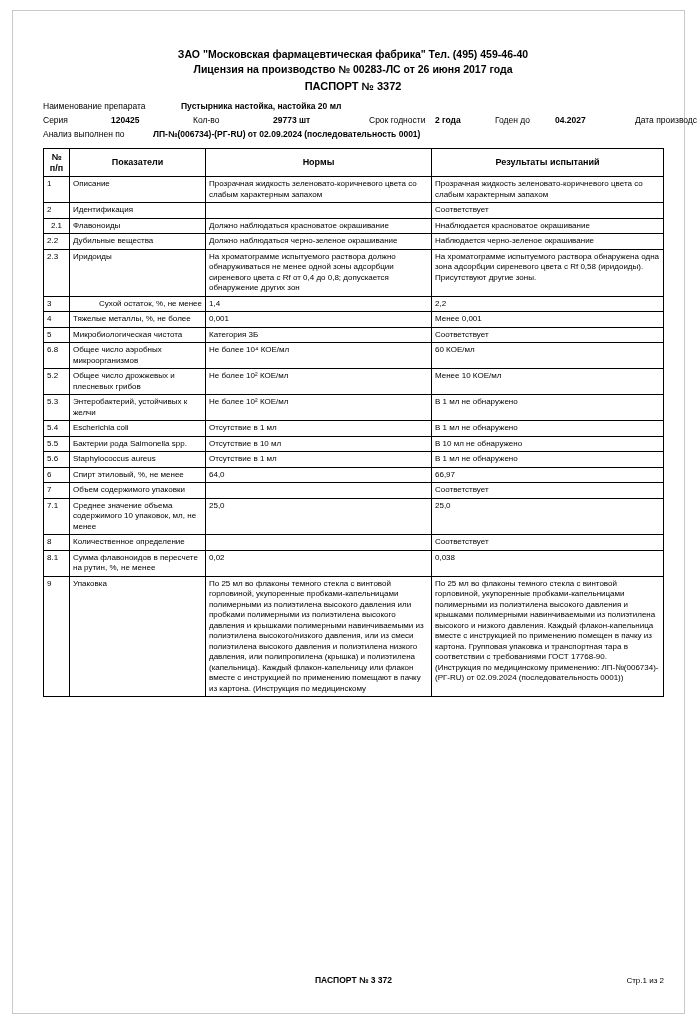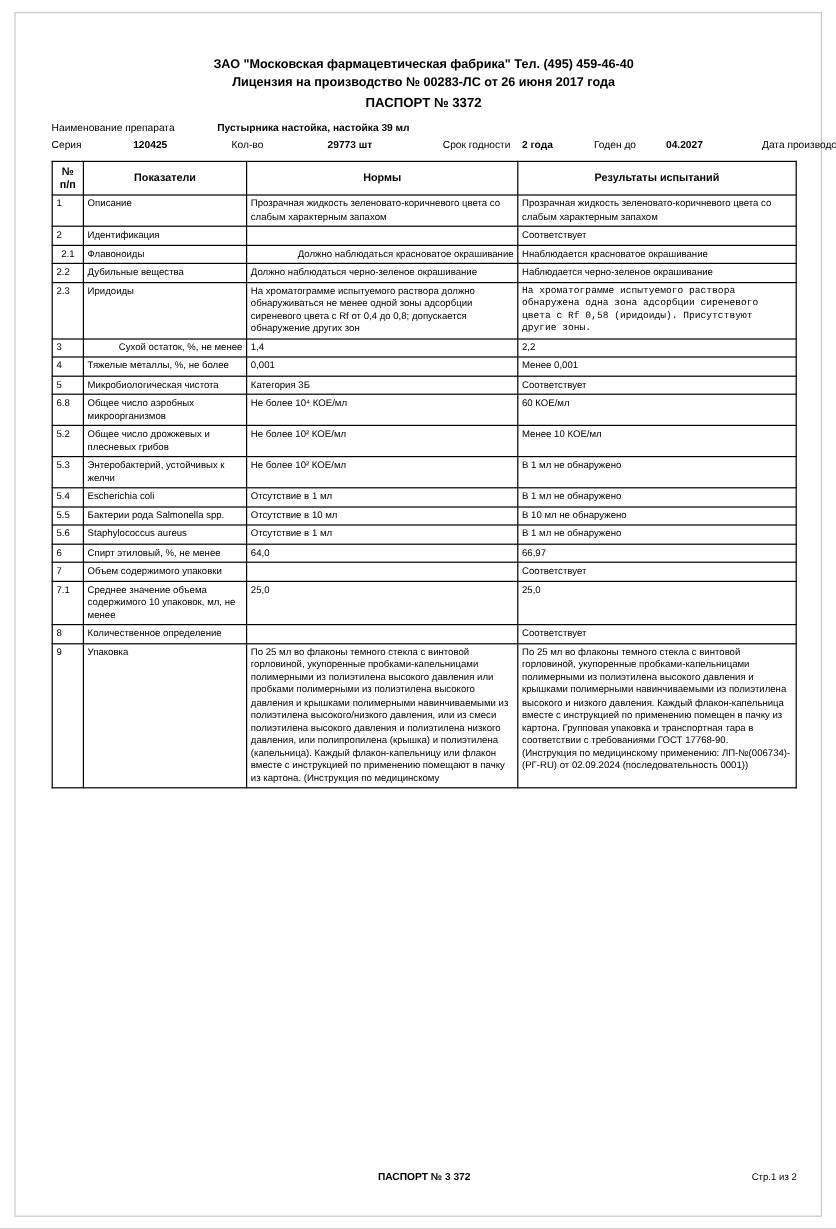--- a/index.html
+++ b/index.html
@@ -123,33 +123,37 @@
   <div class="sheet">
     <div class="content">
 
       <div class="hdr-line">ЗАО "Московская фармацевтическая фабрика" Тел. (495) 459-46-40</div>
       <div class="hdr-line">Лицензия на производство № 00283-ЛС от 26 июня 2017 года</div>
       <div class="hdr-title">ПАСПОРТ № 3372</div>
 
       <div class="meta">
         <div class="row">
           <span class="lbl m-w1">Наименование препарата</span>
-          <span class="val">Пустырника настойка, настойка 39 мл</span>
+          <span class="val">Пустырника настойка, настойка 20 мл</span>
         </div>
         <div class="row">
           <span class="lbl m-w6">Серия</span>
           <span class="val m-w8">120425</span>
           <span class="lbl m-w4">Кол-во</span>
           <span class="val m-w5">29773 шт</span>
           <span class="lbl m-w7">Срок годности</span>
           <span class="val m-w3">2 года</span>
           <span class="lbl m-w3">Годен до</span>
           <span class="val m-w4">04.2027</span>
           <span class="lbl m-w5">Дата производства</span>
 
+        </div>
+        <div class="row">
+          <span class="lbl m-ind">Анализ выполнен по</span>
+          <span class="val" style="max-width:380px;">ЛП-№(006734)-(РГ-RU) от 02.09.2024 (последовательность 0001)</span>
         </div>
       </div>
 
       <table class="doc">
         <colgroup>
           <col class="c-no">
             <col class="c-ind">
             <col class="c-norm">
             <col class="c-res">
         </colgroup>
@@ -173,34 +177,34 @@
             </tr>
             <tr>
               <td class="c-no" style="white-space: pre-wrap;">2</td>
               <td style="white-space: pre-wrap;">Идентификация</td>
               <td style="white-space: pre-wrap;"></td>
               <td style="white-space: pre-wrap;">Соответствует</td>
             </tr>
             <tr>
               <td class="c-no" style="white-space: pre-wrap; text-align: center;">2.1</td>
               <td style="white-space: pre-wrap;">Флавоноиды</td>
-              <td style="white-space: pre-wrap; text-align: right;">Должно наблюдаться красноватое окрашивание</td>
+              <td style="white-space: pre-wrap;">Должно наблюдаться красноватое окрашивание</td>
               <td style="white-space: pre-wrap;">Ннаблюдается красноватое окрашивание</td>
             </tr>
             <tr>
               <td class="c-no" style="white-space: pre-wrap;">2.2</td>
               <td style="white-space: pre-wrap;">Дубильные вещества</td>
               <td style="white-space: pre-wrap;">Должно наблюдаться черно-зеленое окрашивание</td>
               <td style="white-space: pre-wrap;">Наблюдается черно-зеленое окрашивание</td>
             </tr>
             <tr>
               <td class="c-no" style="white-space: pre-wrap;">2.3</td>
               <td style="white-space: pre-wrap;">Иридоиды</td>
               <td style="white-space: pre-wrap;">На хроматограмме испытуемого раствора должно обнаруживаться не менее одной зоны адсорбции сиреневого цвета с Rf от 0,4 до 0,8; допускается обнаружение других зон</td>
-              <td style="white-space: pre-wrap; font-family: Liberation Mono, monospace;">На хроматограмме испытуемого раствора обнаружена одна зона адсорбции сиреневого цвета с Rf 0,58 (иридоиды). Присутствуют другие зоны.</td>
+              <td style="white-space: pre-wrap;">На хроматограмме испытуемого раствора обнаружена одна зона адсорбции сиреневого цвета с Rf 0,58 (иридоиды). Присутствуют другие зоны.</td>
             </tr>
             <tr>
               <td class="c-no" style="white-space: pre-wrap;">3</td>
               <td style="white-space: pre-wrap; text-align: right;">Сухой остаток, %, не менее</td>
               <td style="white-space: pre-wrap;">1,4</td>
               <td style="white-space: pre-wrap;">2,2</td>
             </tr>
             <tr>
               <td class="c-no" style="white-space: pre-wrap;">4</td>
               <td style="white-space: pre-wrap;">Тяжелые металлы, %, не более</td>
@@ -265,20 +269,26 @@
               <td class="c-no" style="white-space: pre-wrap;">7.1</td>
               <td style="white-space: pre-wrap;">Среднее значение объема содержимого 10 упаковок, мл, не менее</td>
               <td style="white-space: pre-wrap;">25,0</td>
               <td style="white-space: pre-wrap;">25,0</td>
             </tr>
             <tr>
               <td class="c-no" style="white-space: pre-wrap;">8</td>
               <td style="white-space: pre-wrap;">Количественное определение</td>
               <td style="white-space: pre-wrap;"></td>
               <td style="white-space: pre-wrap;">Соответствует</td>
+            </tr>
+            <tr>
+              <td class="c-no" style="white-space: pre-wrap;">8.1</td>
+              <td style="white-space: pre-wrap;">Сумма флавоноидов в пересчете на рутин, %, не менее</td>
+              <td style="white-space: pre-wrap;">0,02</td>
+              <td style="white-space: pre-wrap;">0,038</td>
             </tr>
             <tr>
               <td class="c-no" style="white-space: pre-wrap;">9</td>
               <td style="white-space: pre-wrap;">Упаковка</td>
               <td style="white-space: pre-wrap;">По 25 мл во флаконы темного стекла с винтовой горловиной, укупоренные пробками-капельницами полимерными из полиэтилена высокого давления или пробками полимерными из полиэтилена высокого давления и крышками полимерными навинчиваемыми из полиэтилена высокого/низкого давления, или из смеси полиэтилена высокого давления и полиэтилена низкого давления, или полипропилена (крышка) и полиэтилена (капельница). Каждый флакон-капельницу или флакон вместе с инструкцией по применению помещают в пачку из картона. (Инструкция по медицинскому</td>
               <td style="white-space: pre-wrap;">По 25 мл во флаконы темного стекла с винтовой горловиной, укупоренные пробками-капельницами полимерными из полиэтилена высокого давления и крышками полимерными навинчиваемыми из полиэтилена высокого и низкого давления. Каждый флакон-капельница вместе с инструкцией по применению помещен в пачку из картона. Групповая упаковка и транспортная тара в соответствии с требованиями ГОСТ 17768-90.
 (Инструкция по медицинскому применению: ЛП-№(006734)-(РГ-RU) от 02.09.2024 (последовательность 0001))</td>
             </tr>
           </tbody>
       </table>

